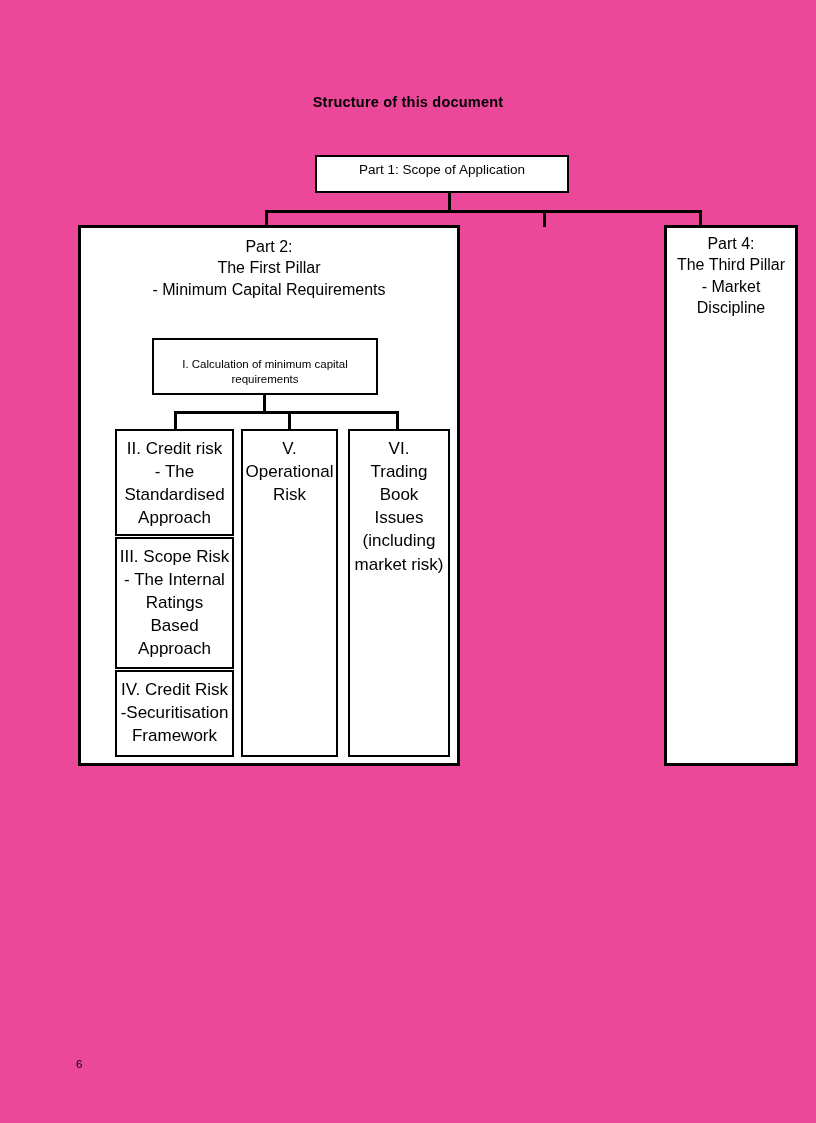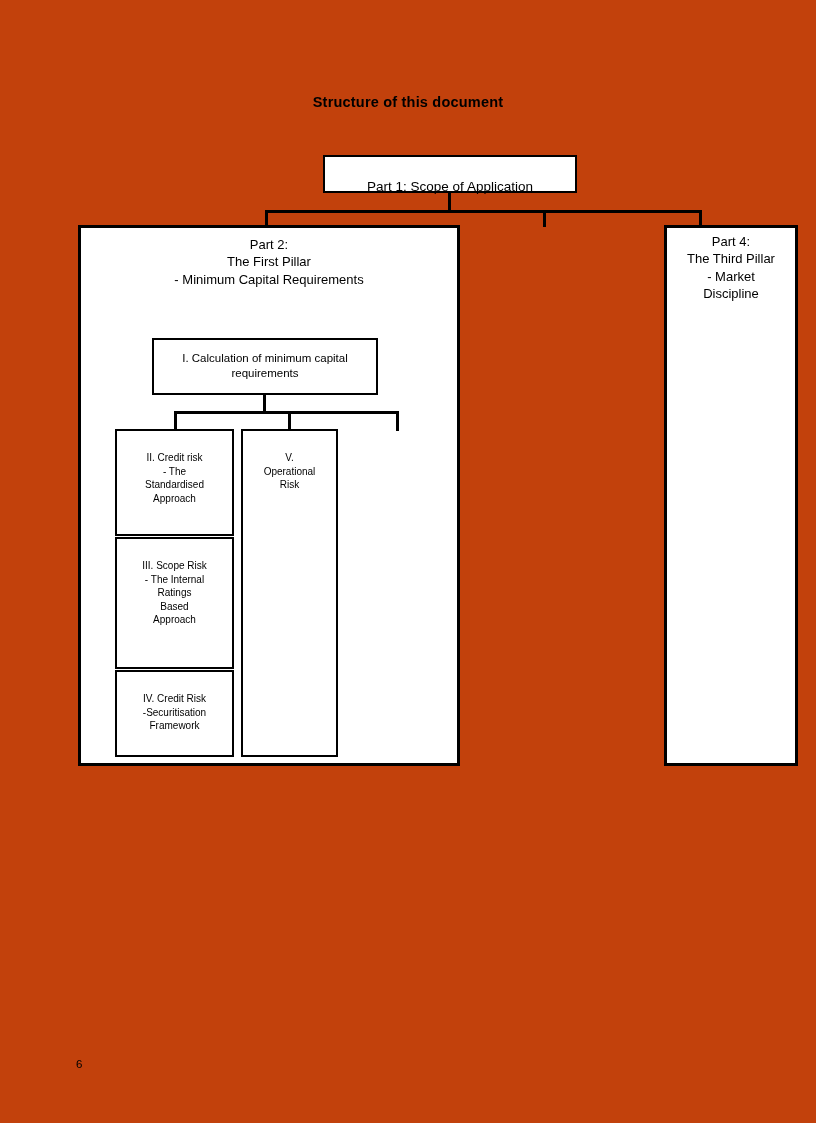--- a/index.html
+++ b/index.html
@@ -8,21 +8,21 @@
     background: #ffffff;
   }
   body {
     font-family: "Liberation Sans", sans-serif;
     color: #000000;
   }
   #page {
     position: relative;
     width: 816px;
     height: 1123px;
-    background: #c2410c;
+    background: #ec4899;
     overflow: hidden;
   }
 
   
   #doc-title {
     position: absolute;
     left: 0;
     top: 94px;
     width: 816px;
     text-align: center;
@@ -40,26 +40,26 @@
     text-align: center;
     line-height: 1.30;
   }
   .box .txt {
     display: block;
     white-space: pre-line;
   }
 
   
   #part1-box {
-    left: 323px;
+    left: 315px;
     top: 155px;
     width: 254px;
     height: 38px;
     font-size: 13.5px;
-    padding-top: 21px;
+    padding-top: 4px;
   }
 
   
   .part-container {
     position: absolute;
     box-sizing: border-box;
     background: #ffffff;
     border: 3px solid #000000;
   }
   #part2-container {
@@ -80,43 +80,43 @@
     width: 134px;
     height: 541px;
     margin-left: 32px;
   }
 
   .part-heading {
     position: absolute;
     left: 0;
     width: 100%;
     text-align: center;
-    font-size: 13px;
+    font-size: 16px;
     line-height: 1.33;
     white-space: pre-line;
   }
   #part2-heading { top: 8px; }
   #part3-heading { top: 5px; }
   #part4-heading { top: 5px; }
 
   
   #calc-box {
     left: 152px;
     top: 338px;
     width: 226px;
     height: 57px;
     font-size: 11.5px;
-    padding-top: 11px;
+    padding-top: 17px;
     line-height: 1.32;
   }
 
   .leaf-box {
-    font-size: 10px;
+    font-size: 17px;
     line-height: 1.36;
-    padding-top: 20px;
+    padding-top: 6px;
   }
   #box-ii  { left: 115px; top: 429px; width: 119px; height: 107px; }
   #box-iii { left: 115px; top: 537px; width: 119px; height: 132px; }
   #box-iv  { left: 115px; top: 670px; width: 119px; height: 87px; }
   #box-v   { left: 241px; top: 429px; width: 97px;  height: 328px; }
   #box-vi  { left: 348px; top: 429px; width: 102px; height: 328px; }
 
   
   .line-v, .line-h {
     position: absolute;
@@ -209,16 +209,23 @@
 -Securitisation
 Framework</span>
   </div>
 
   <div class="box leaf-box" id="box-v">
     <span class="txt">V.
 Operational
 Risk</span>
   </div>
 
+  <div class="box leaf-box" id="box-vi">
+    <span class="txt">VI.
+Trading Book
+Issues
+(including
+market risk)</span>
+  </div>
 
   <div id="page-number">6</div>
 
 </div>
 
 </body></html>

